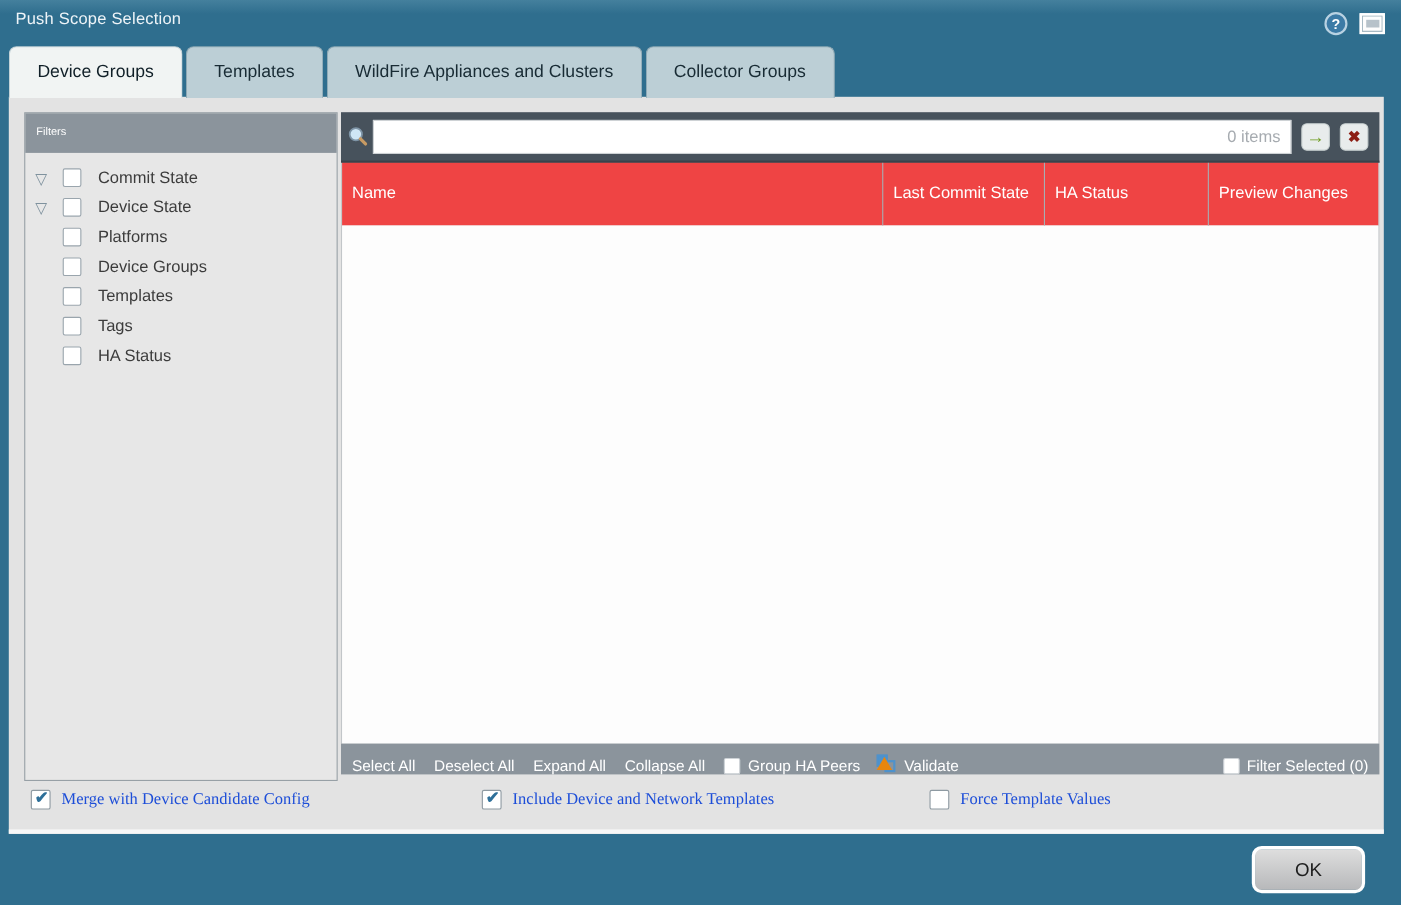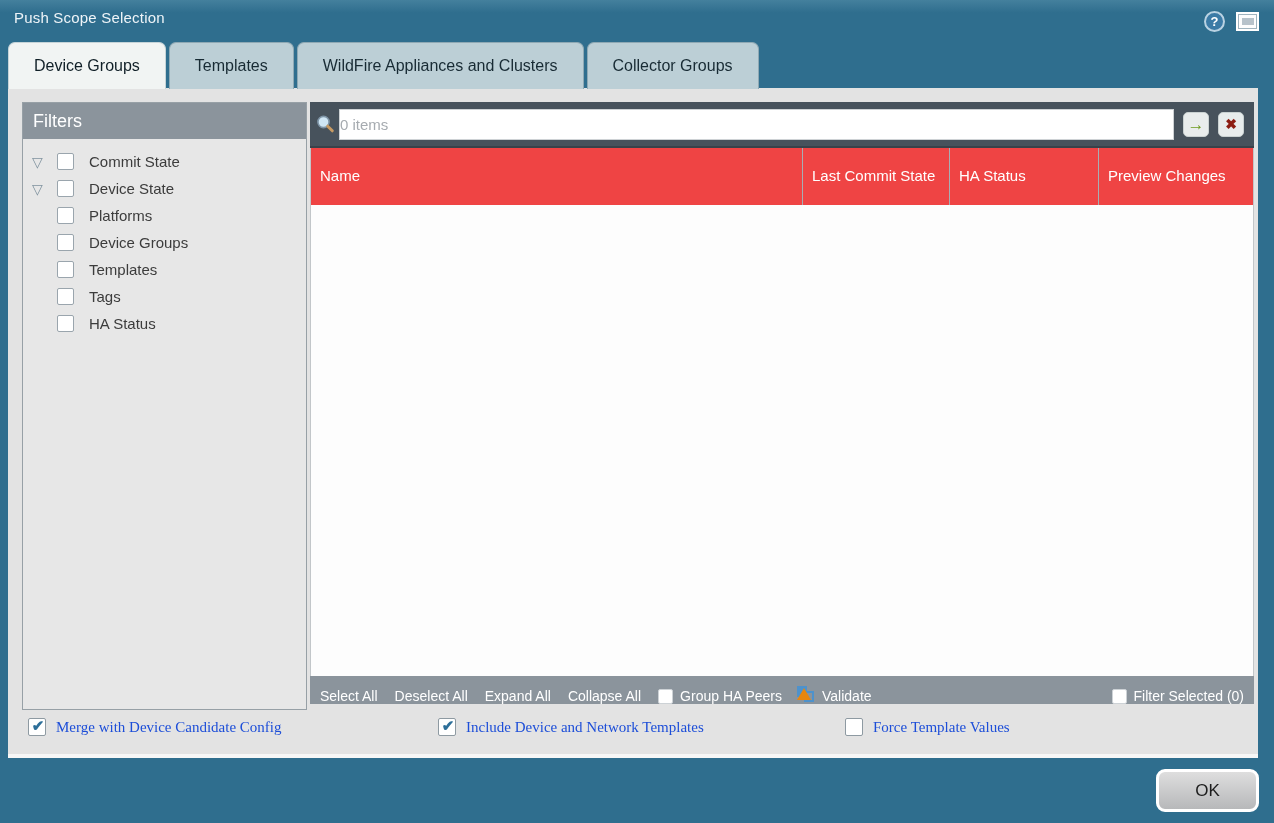--- a/index.html
+++ b/index.html
@@ -30,36 +30,36 @@
     font-size:16px; color:#182b34; cursor:pointer; white-space:nowrap; }
   .tab.active { background:#f1f4f3; border-color:#c6d4d8; color:#101f27; }
 
   
   .panel { position:absolute; top:88px; left:8px; width:1250px; height:670px;
     background:#e3e3e3; border-bottom:4px solid #f7f7f7; z-index:2; }
 
   
   .filters-panel { position:absolute; left:14px; top:14px; width:285px; height:608px;
     border:1px solid #97a0a6; background:#e7e7e7; }
-  .filters-header { height:36px; background:#8b949c; color:#fff; font-size:18px;
+  .filters-header { height:36px; background:#8b949c; color:#fff; font-size:10px;
     line-height:36px; padding-left:10px; }
   .tree { padding-top:9px; }
   .tree-row { display:flex; align-items:center; height:27px; padding-left:9px; cursor:pointer; }
   .expander { width:25px; font-size:14px; color:#7f929e; text-align:left; }
   .cb { width:17px; height:17px; min-width:17px; background:#fff; border:1px solid #9aa5ad;
     border-radius:2px; display:inline-flex; align-items:center; justify-content:center; cursor:pointer; }
   .cb .mark { color:#2d6f99; font-size:15px; font-weight:bold; line-height:1; transform:translate(1px,-2px); }
   .tree-row .tree-label { margin-left:15px; font-size:15px; color:#3c3c3c; }
 
   
   .table-area { position:absolute; left:302px; top:14px; width:944px; height:604px; }
   .search-bar { height:46px; background:#47525c; border-bottom:2px solid #39424a;
     display:flex; align-items:center; padding:0 10px 0 5px; }
   .search-input { flex:1; height:31px; background:#fff; border:1px solid #ced2d5; margin-left:3px;
-    display:flex; align-items:center; padding-right:9px;
+    display:flex; align-items:center; justify-content:flex-end; padding-right:9px;
     color:#a6abb0; font-size:15px; cursor:text; }
   .icon-btn { width:26px; height:25px; margin-left:9px; background:#e8ecec;
     border:1px solid #c9d1d1; border-radius:5px; display:flex; align-items:center;
     justify-content:center; cursor:pointer; }
   .apply-glyph { color:#6d9b1f; font-weight:bold; font-size:17px; line-height:1; }
   .clear-glyph { color:#8c1d12; font-weight:bold; font-size:14px; line-height:1; }
 
   .grid-wrap { border-left:1px solid #c2c6c9; border-right:1px solid #c2c6c9; }
   .grid-header { display:grid; grid-template-columns:1fr 147px 149px 154px; background:#ef4444; height:57px; }
   .hcell { color:#fff; font-size:15px; padding:6px 9px; border-right:1px solid #a7adb3;
@@ -85,21 +85,21 @@
 
   
   .options-row { position:absolute; left:20px; top:630px; right:6px; display:flex; align-items:center; }
   .opt { display:flex; align-items:center; }
   .opt-1 { width:410px; } .opt-2 { width:407px; }
   .opt .cb { width:18px; height:18px; min-width:18px; border-color:#8e9aa2; }
   .opt-label { margin-left:10px; font-size:15px; color:#1d4ed8;font-family:Liberation Serif, serif; }
 
   
   .footer { position:absolute; bottom:0; left:0; right:0; height:65px; }
-  .footer-buttons { position:absolute; right:15px; top:11px; display:flex; gap:13px; }
+  .footer-buttons { position:absolute; right:33px; top:11px; display:flex; gap:13px; }
   .btn { width:103px; height:43px; border-radius:9px; border:3px solid #ffffff;
     background:linear-gradient(#dedede, #b7b8ba); font-size:17px; color:#1d1d1d;
     font-family:"Liberation Sans", sans-serif;
     display:flex; align-items:center; justify-content:center; cursor:pointer; }
 </style>
 </head>
 <body>
 
 <div class="titlebar">
   <span class="title">Push Scope Selection</span>

